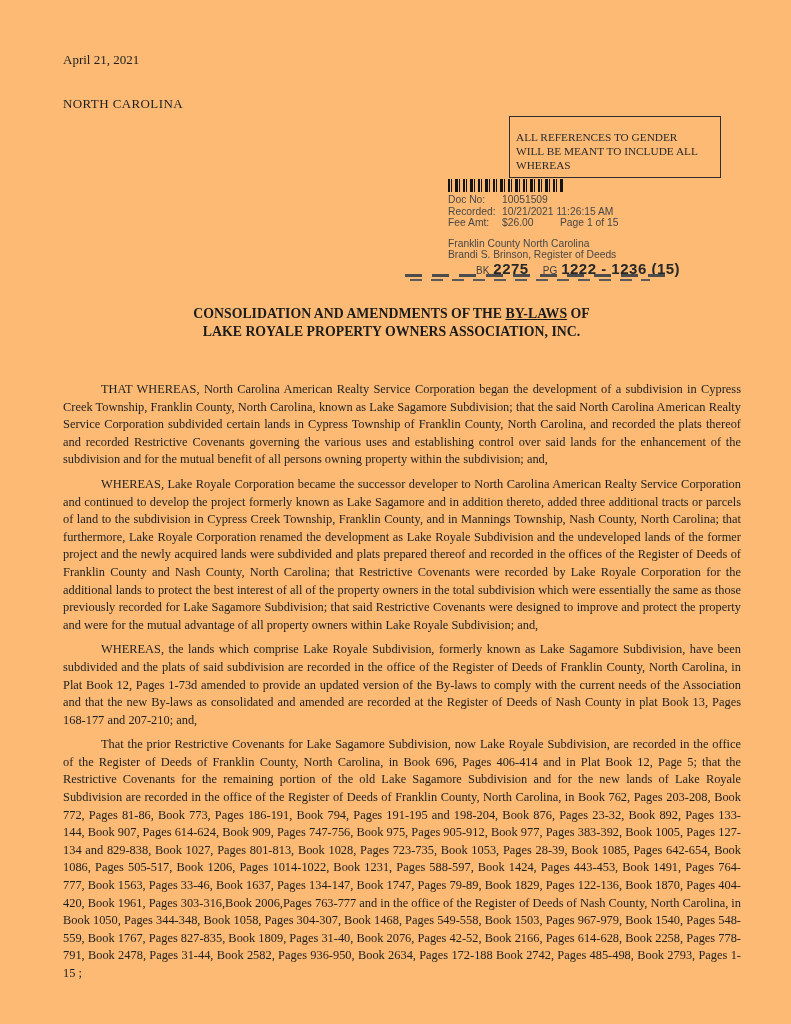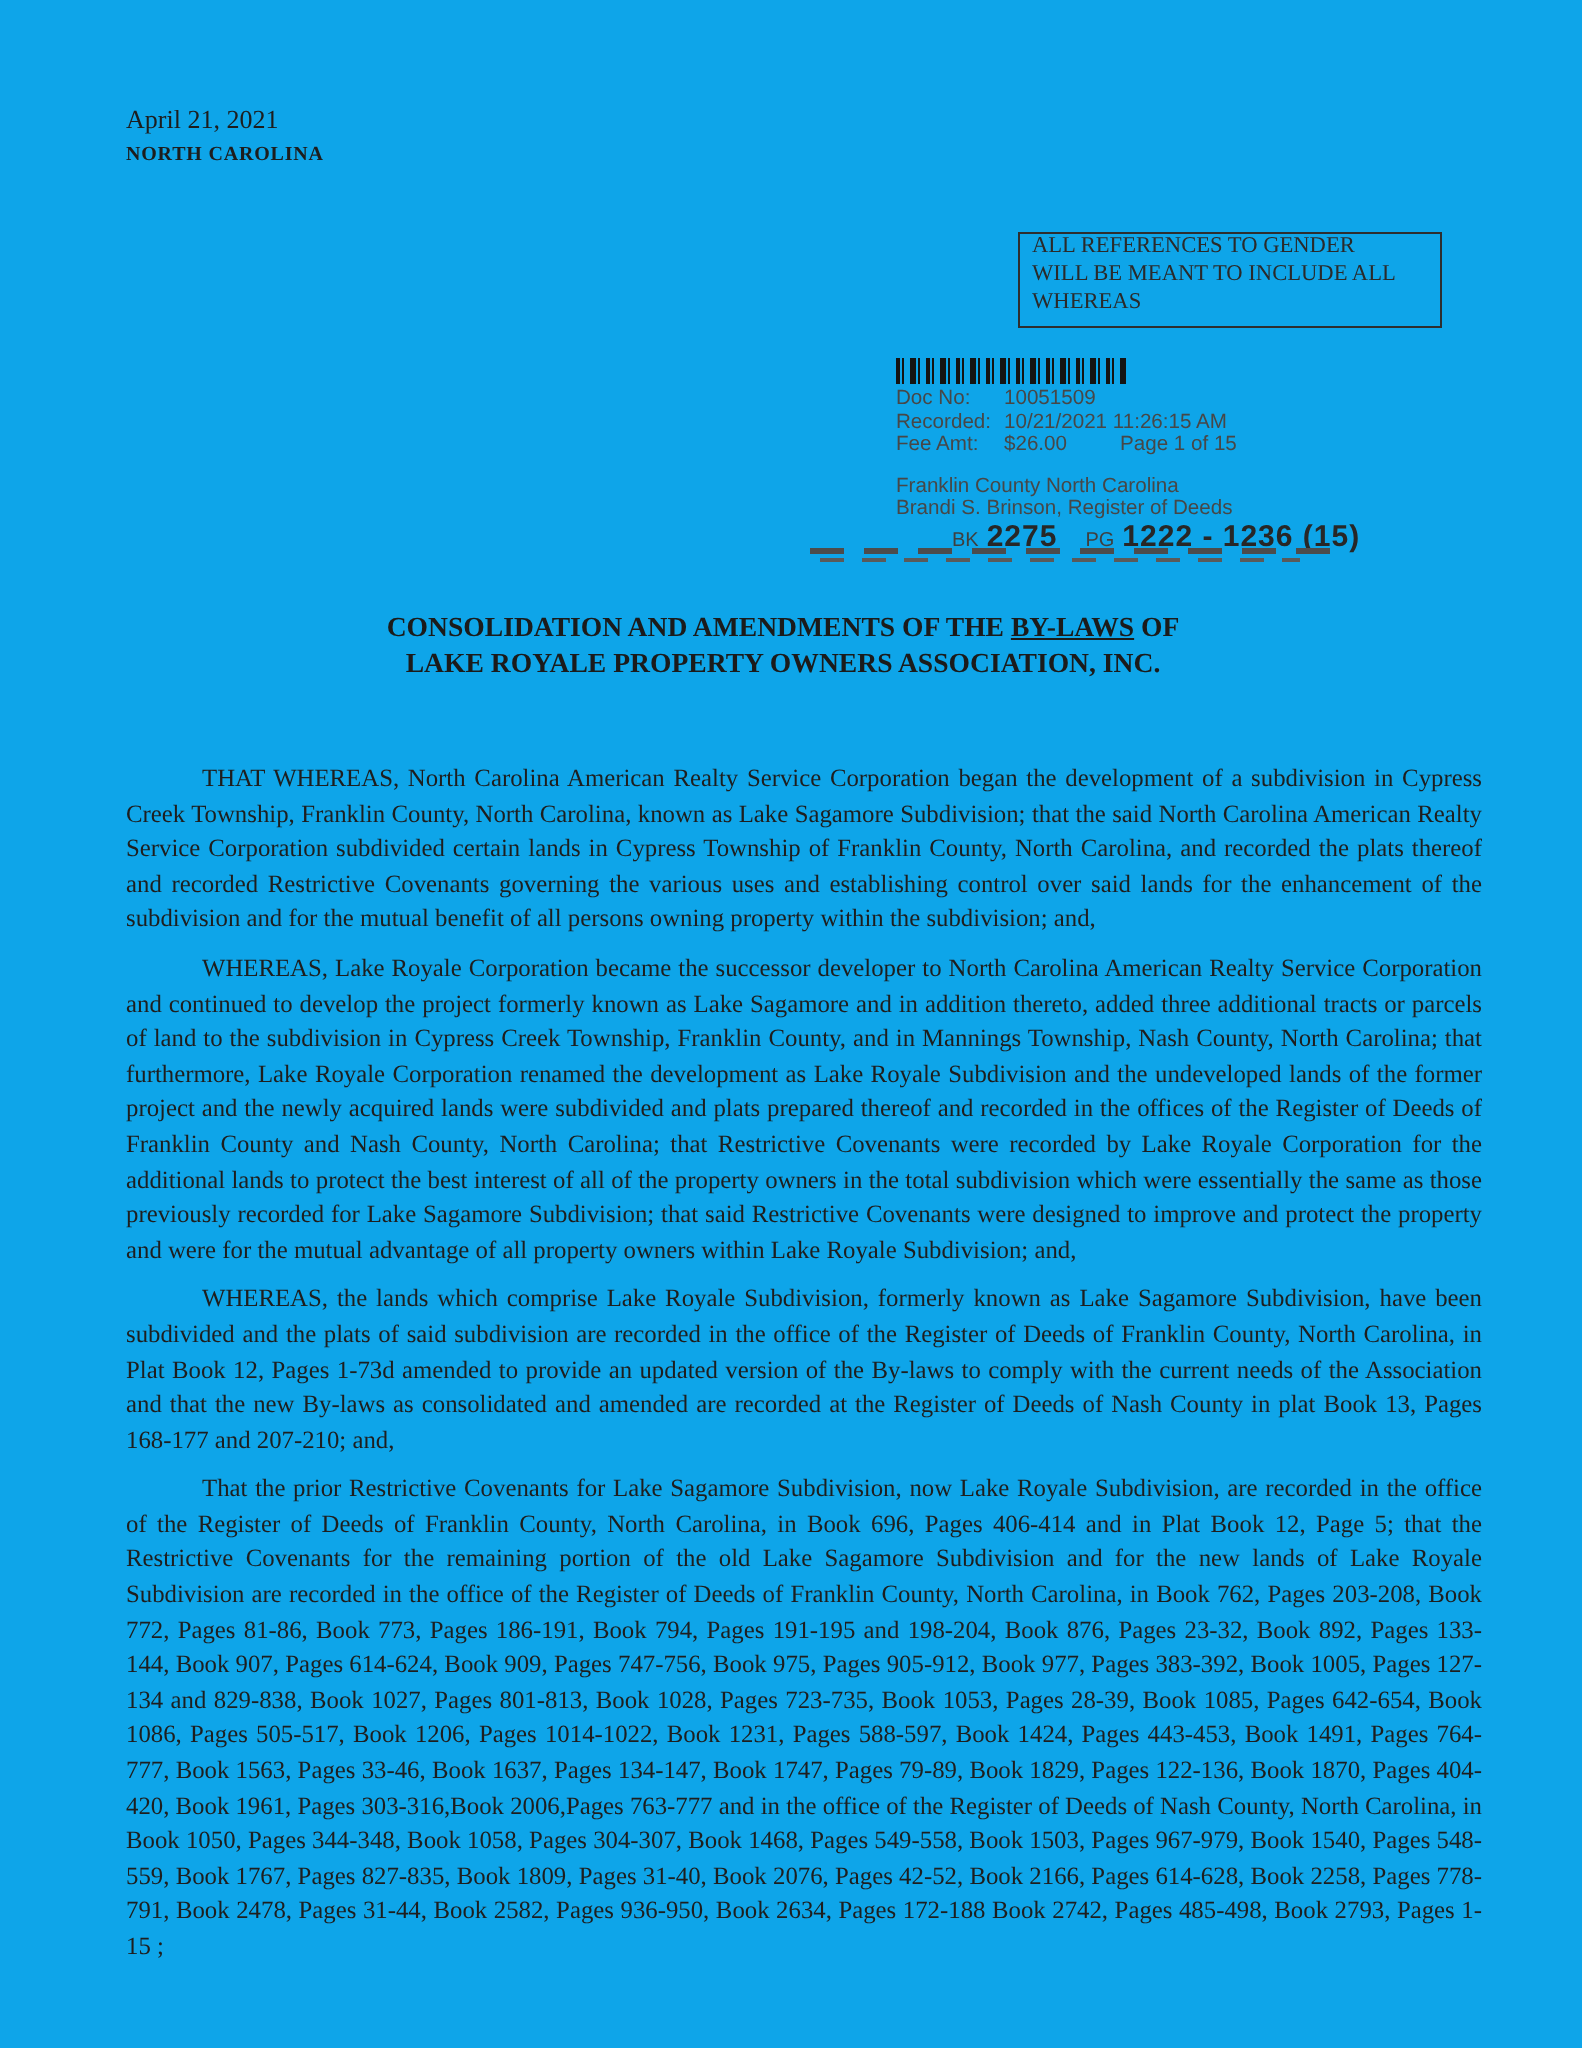--- a/index.html
+++ b/index.html
@@ -6,34 +6,34 @@
   html, body { background: #ffffff; }
   body {
     width: 791px; height: 1024px;
     font-family: "Liberation Serif", serif;
     color: #1d1d1d;
     position: relative;
     overflow: hidden;
   }
   .page {
     position: absolute; inset: 0;
-    background: #0ea5e9;
+    background: #fdba74;
   }
   .date-line {
     position: absolute; left: 63px; top: 52px;
     font-size: 13px;
   }
   .state-line {
-    position: absolute; left: 63px; top: 72px;
-    font-size: 10px; letter-spacing: 0.4px; font-weight: bold;
+    position: absolute; left: 63px; top: 96px;
+    font-size: 13px; letter-spacing: 0.4px;
   }
   .gender-box {
     position: absolute; left: 509px; top: 116px; width: 212px;
     border: 1.5px solid #2e2e2e;
-    padding: 0 6px 5px 6px;
+    padding: 14px 6px 5px 6px;
     font-size: 11.3px; line-height: 13.8px;
     color: #2a2a2a;
   }
   .stamp {
     position: absolute; left: 448px; top: 179px; width: 260px;
     font-family: "Liberation Sans", sans-serif;
     color: #474747;
     font-size: 10.3px; line-height: 10.6px;
   }
   .barcode {

